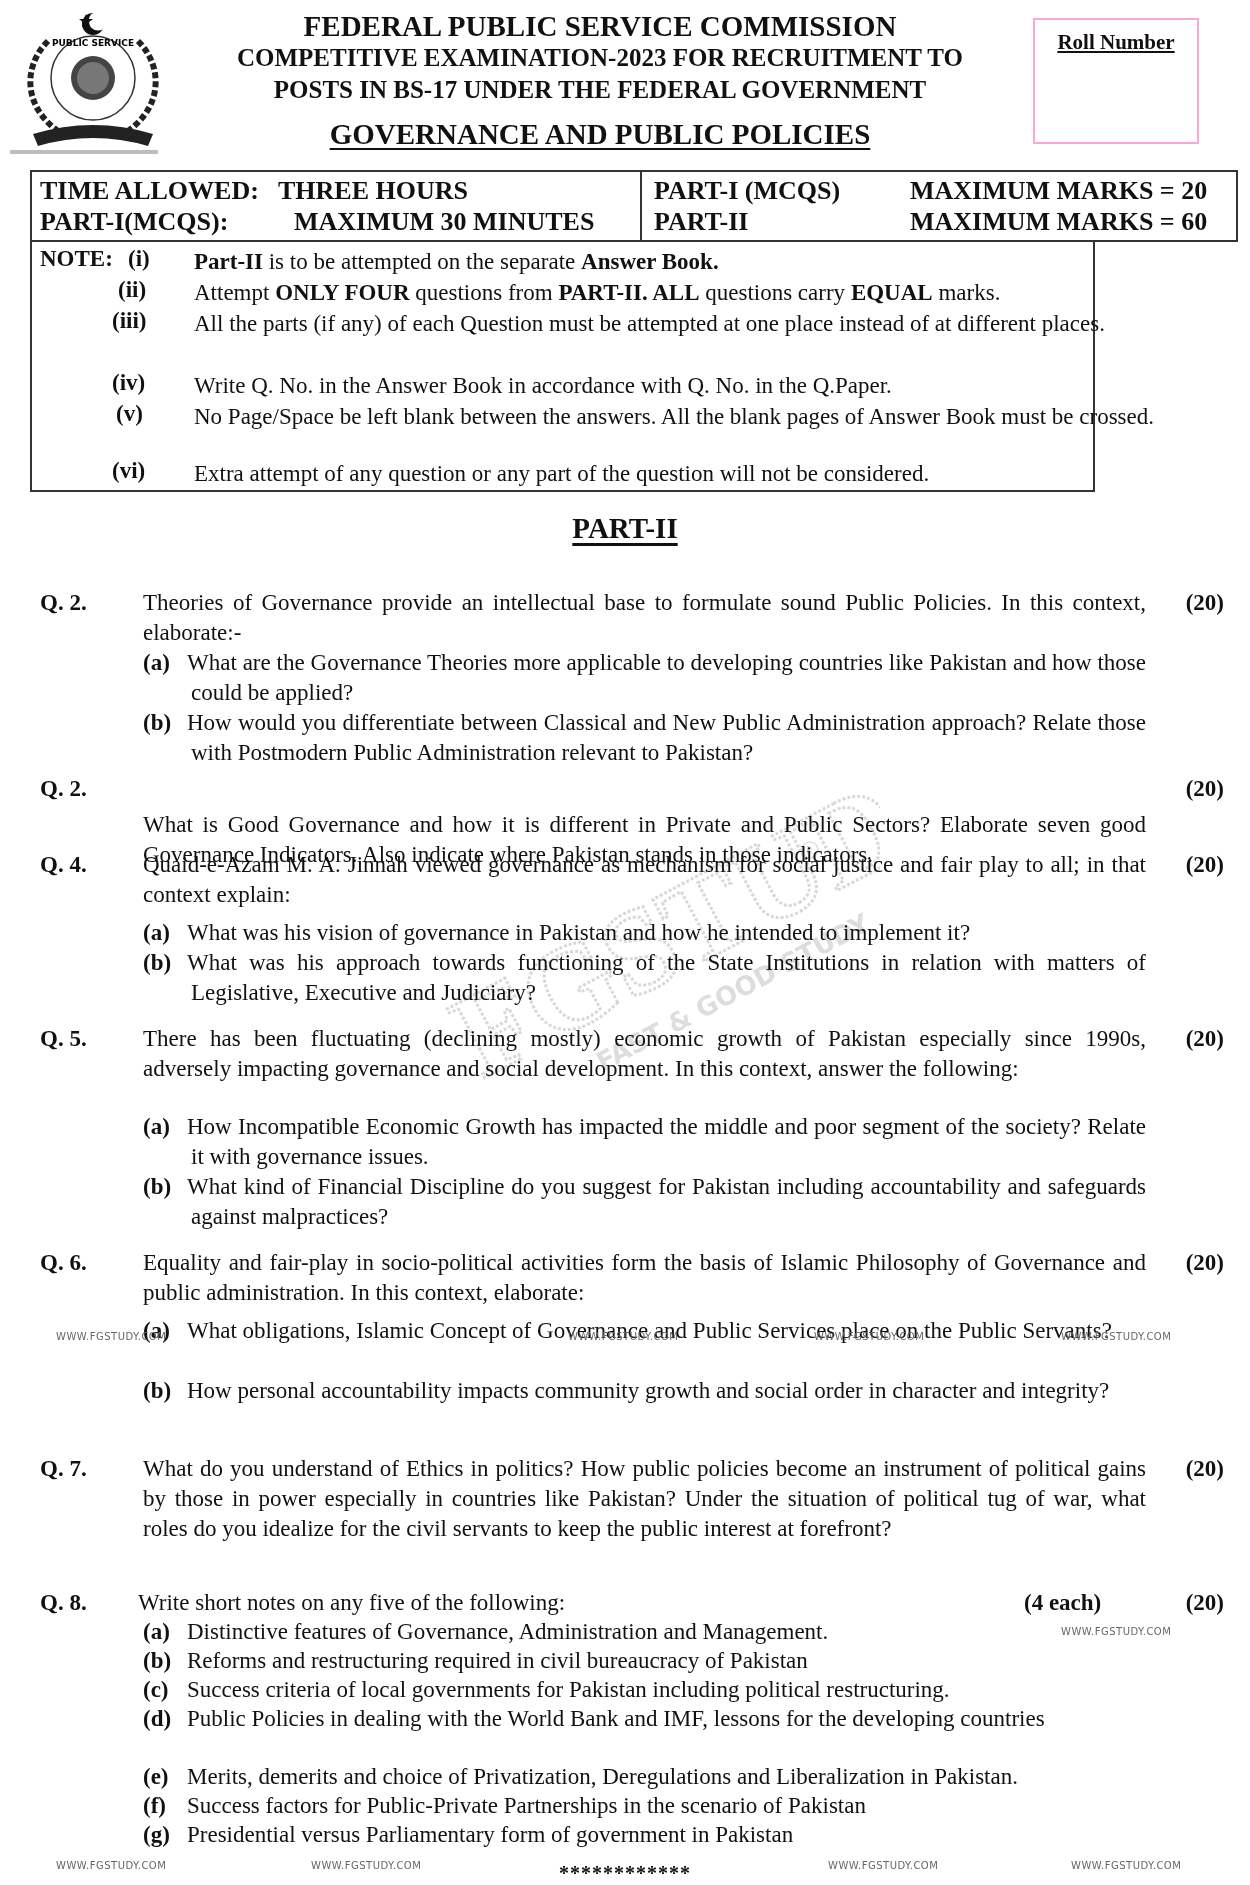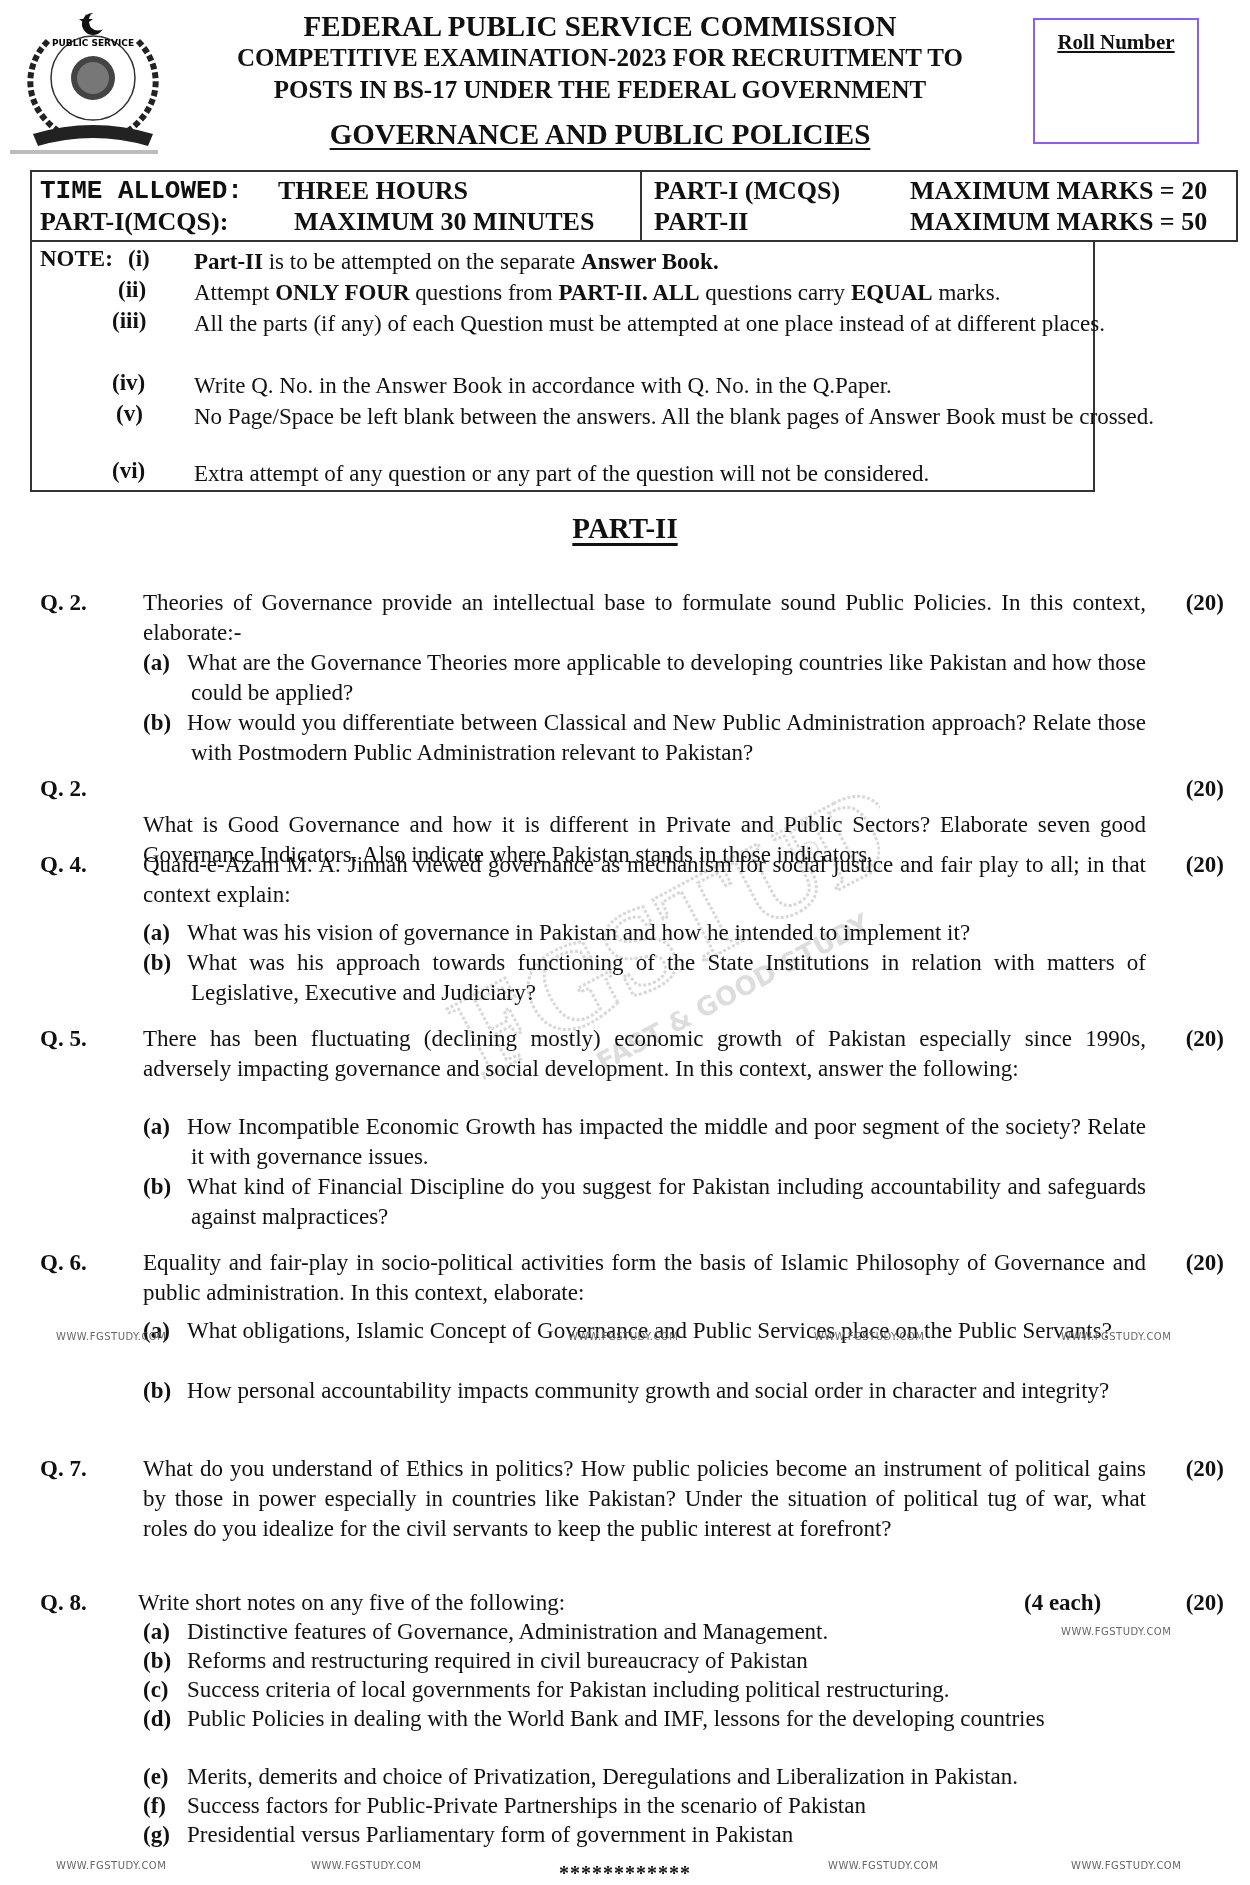--- a/index.html
+++ b/index.html
@@ -11,21 +11,21 @@
   .b { font-weight: bold; }
 
   
   #logo { left: 8px; top: 6px; width: 170px; height: 150px; }
   #logo-bar { left: 10px; top: 150px; width: 148px; height: 4px; background: #bdbdbd; }
   .hdr-line { left: 160px; width: 880px; text-align: center; font-weight: bold; white-space: nowrap; }
   #hdr1 { top: 10px; font-size: 29px; }
   #hdr2 { top: 44px; font-size: 25px; }
   #hdr3 { top: 76px; font-size: 25px; }
   #hdr4 { top: 118px; font-size: 29px; text-decoration: underline; text-underline-offset: 4px; }
-  #roll-box { left: 1033px; top: 18px; width: 162px; height: 122px; border: 2px solid #8b5cf6; }
+  #roll-box { left: 1033px; top: 18px; width: 162px; height: 122px; border: 2px solid #f9a8d4; }
   #roll-label { position: absolute; left: 0; right: 0; top: 10px; text-align: center;
     font-weight: bold; font-size: 21px; text-decoration: underline; }
 
   
   #info { left: 30px; top: 170px; width: 1208px; height: 72px; border: 2px solid #333; box-sizing: border-box; }
   #info-div { left: 608px; top: 0; width: 2px; height: 70px; background: #333; }
   .info-t { font-weight: bold; font-size: 26px; white-space: nowrap; position: absolute; }
 
   
   #notes { left: 30px; top: 242px; width: 1065px; height: 250px; border: 2px solid #333; border-top: none; box-sizing: border-box; }
@@ -73,28 +73,28 @@
 <div class="abs hdr-line" id="hdr2">COMPETITIVE EXAMINATION-2023 FOR RECRUITMENT TO</div>
 <div class="abs hdr-line" id="hdr3">POSTS IN BS-17 UNDER THE FEDERAL GOVERNMENT</div>
 <div class="abs hdr-line" id="hdr4">GOVERNANCE AND PUBLIC POLICIES</div>
 
 <div class="abs" id="roll-box">
   <div id="roll-label">Roll Number</div>
 </div>
 
 <div class="abs" id="info">
   <div class="abs" id="info-div"></div>
-  <span class="info-t" style="left:8px; top:4px;font-family:Liberation Mono, monospace;">TIME ALLOWED:</span>
+  <span class="info-t" style="left:8px; top:4px;">TIME ALLOWED:</span>
   <span class="info-t" style="left:246px; top:4px;">THREE HOURS</span>
   <span class="info-t" style="left:8px; top:35px;">PART-I(MCQS):</span>
   <span class="info-t" style="left:262px; top:35px;">MAXIMUM 30 MINUTES</span>
   <span class="info-t" style="left:622px; top:4px;">PART-I (MCQS)</span>
   <span class="info-t" style="left:878px; top:4px;">MAXIMUM MARKS = 20</span>
   <span class="info-t" style="left:622px; top:35px;">PART-II</span>
-  <span class="info-t" style="left:878px; top:35px;">MAXIMUM MARKS = 50</span>
+  <span class="info-t" style="left:878px; top:35px;">MAXIMUM MARKS = 60</span>
 </div>
 
 <div class="abs" id="notes">
   <span class="note-row b" style="left:8px; top:4px;">NOTE:</span>
 
   <span class="note-row b" style="left:96px; top:4px;">(i)</span>
   <div class="note-row" style="left:0; top:4px; width:1200px;">
     <span class="note-txt" style="top:0;"><b>Part-II</b> is to be attempted on the separate <b>Answer Book.</b></span>
   </div>
 

